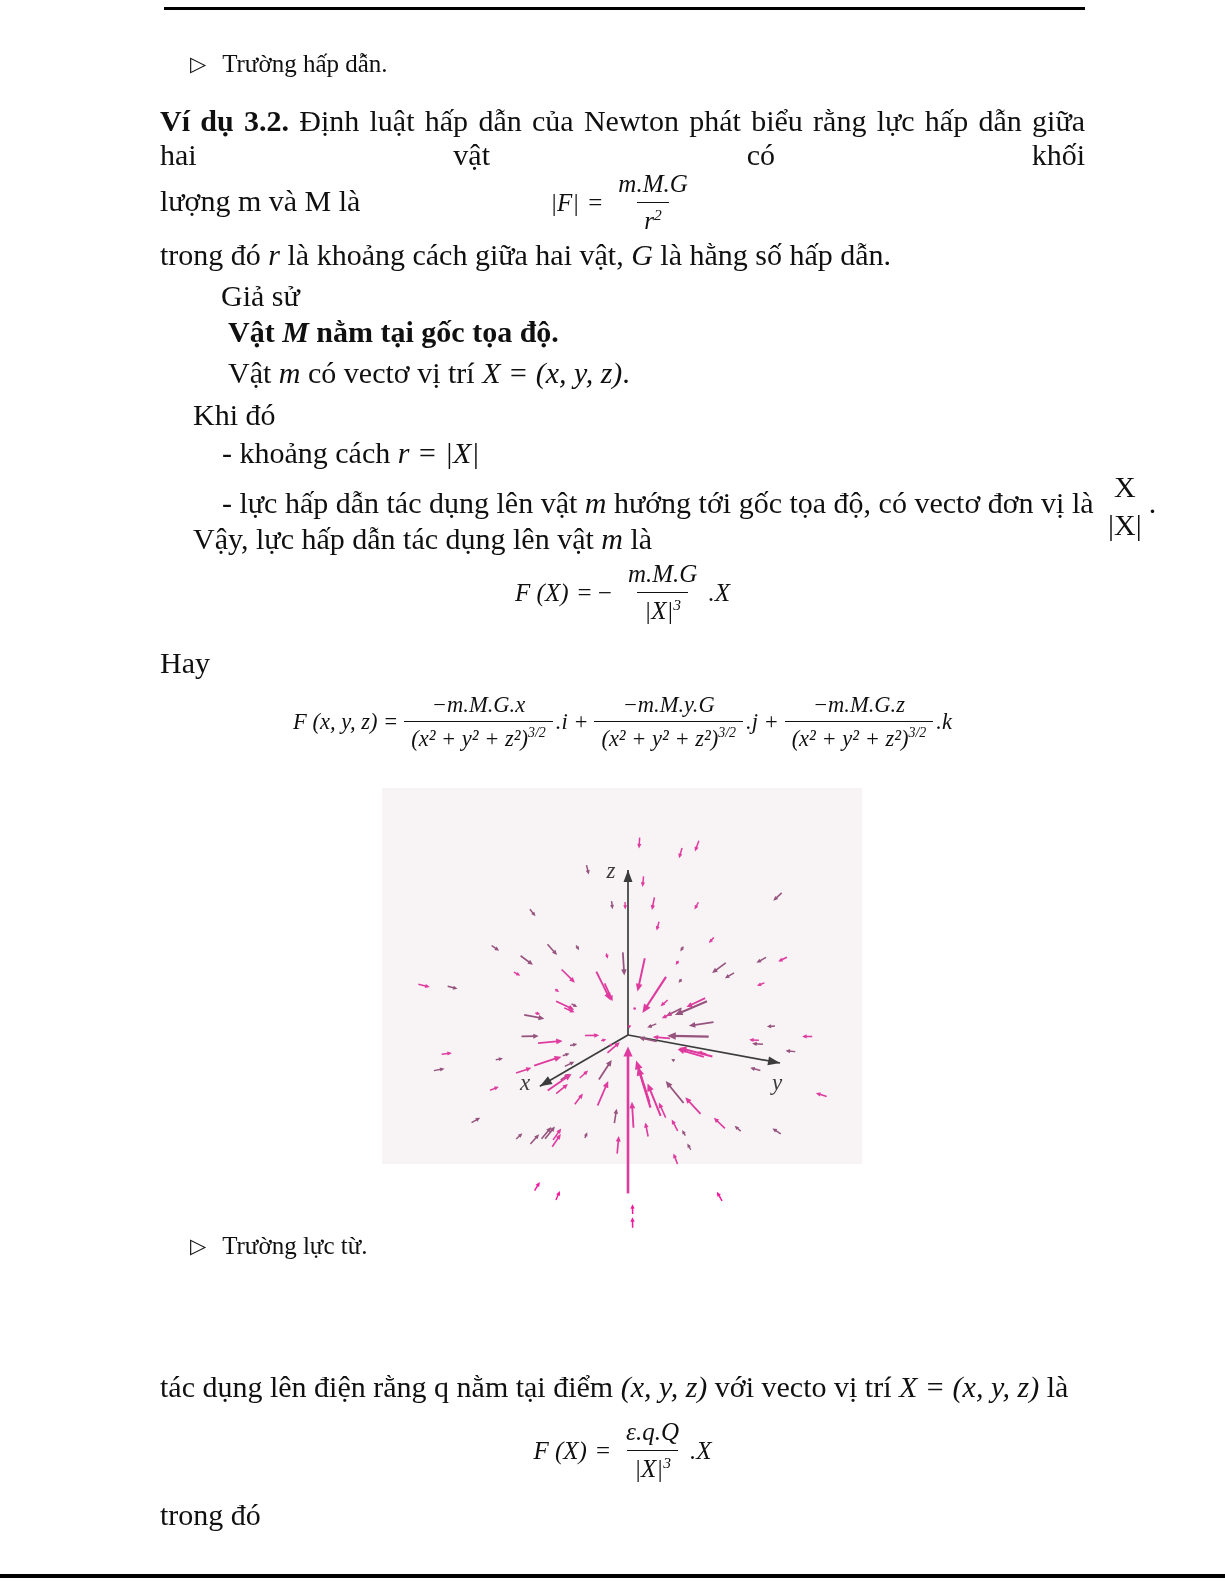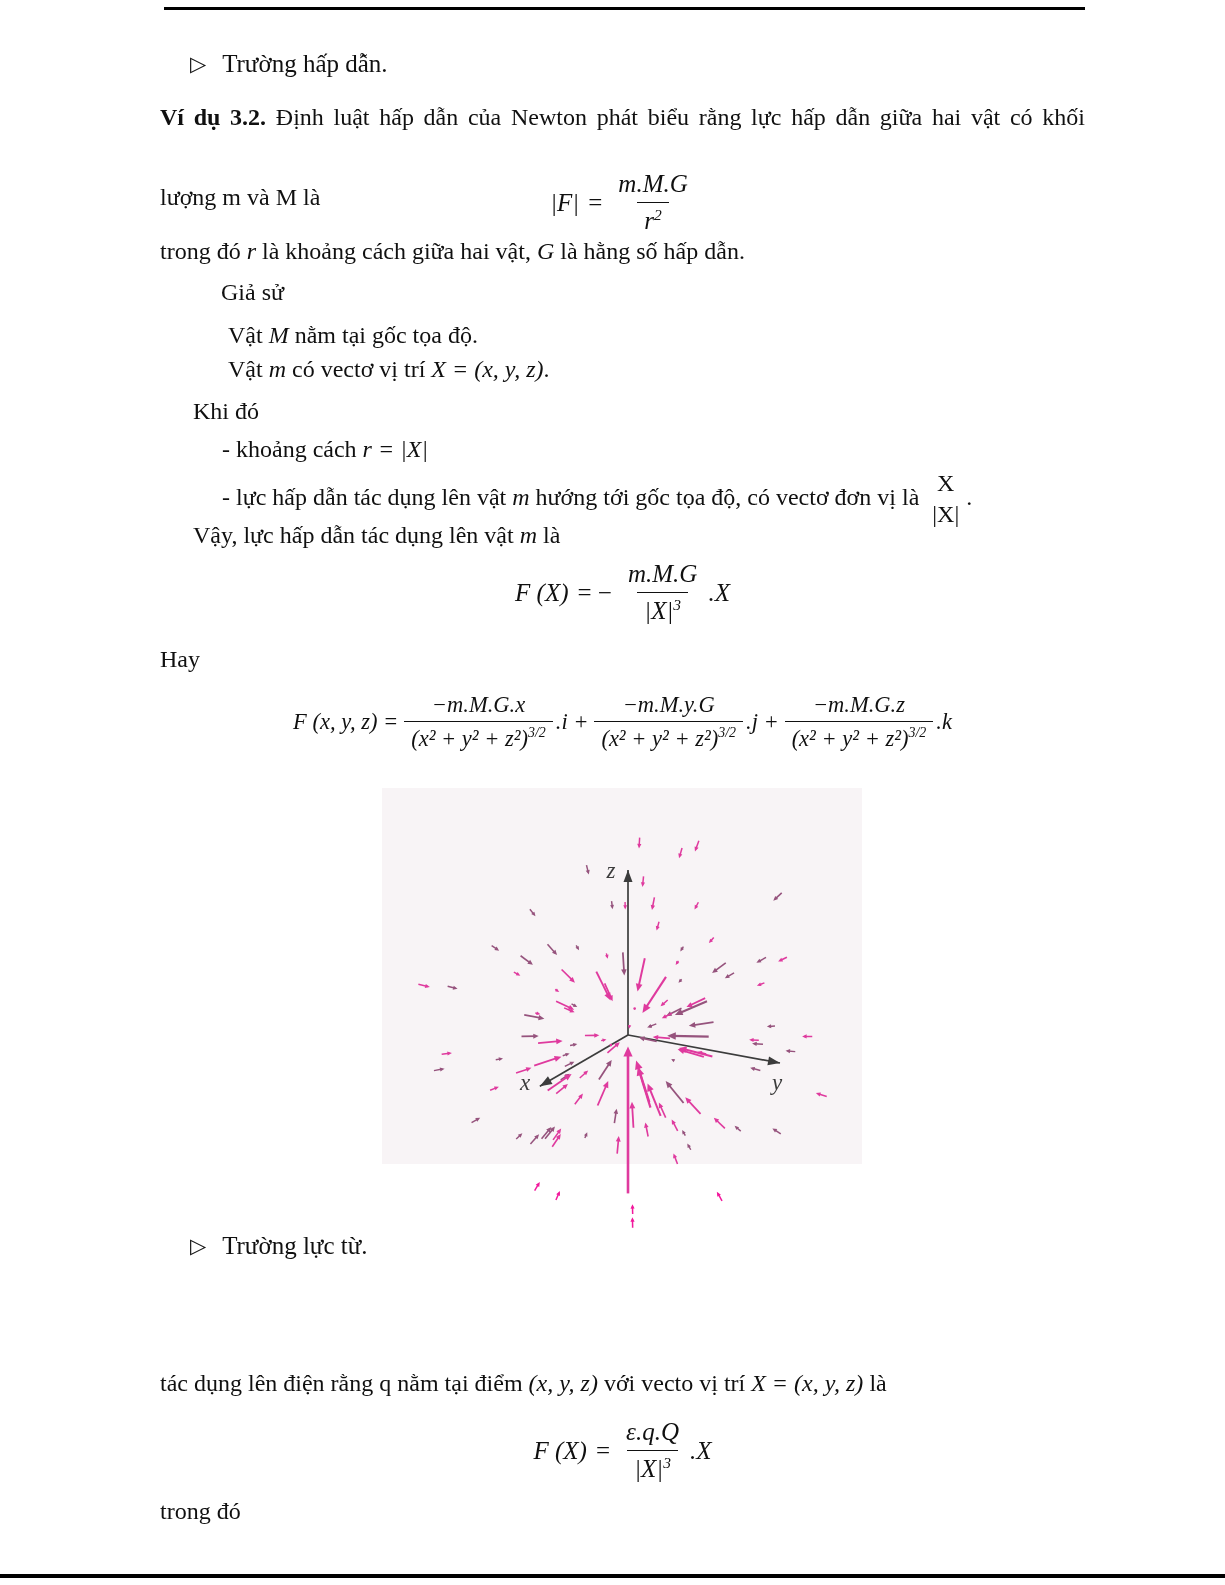--- a/index.html
+++ b/index.html
@@ -4,21 +4,21 @@
 <style>
   html,body{margin:0;padding:0;background:#ffffff;}
   body{width:1225px;height:1585px;overflow:hidden;
        font-family:"Liberation Serif","DejaVu Serif",serif;color:#101010;}
   .page{position:relative;width:1225px;height:1585px;}
   .abs{position:absolute;}
   .rule{background:#000;}
   .bullet-line{font-size:25px;white-space:nowrap;}
   .bullet-marker{display:inline-block;font-size:21px;margin-right:16px;
                  transform:translateY(-1px);}
-  .body-text{font-size:24px;white-space:nowrap;}
+  .body-text{font-size:30px;white-space:nowrap;}
   .wide{width:925px;white-space:normal;}
   .just{text-align:justify;text-align-last:justify;}
   b.exlabel{font-weight:bold;}
   .mi{font-style:italic;}
   .formula{left:160px;width:925px;display:flex;justify-content:center;
            align-items:center;font-size:25px;font-style:italic;gap:9px;}
   .frac{display:inline-flex;flex-direction:column;align-items:center;
         vertical-align:middle;}
   .frac .num{display:block;padding:0 7px 3px 7px;line-height:1.15;}
   .frac .den{display:block;border-top:1.6px solid #111;padding:3px 7px 0 7px;line-height:1.15;}
@@ -55,21 +55,21 @@
       <span class="den"><span>r</span><sup>2</sup></span>
     </span>
   </div>
 
   <div class="abs body-text" style="top:238px;left:160px;">
     <span>trong đó </span><span class="mi">r</span><span> là khoảng cách giữa hai vật, </span><span class="mi">G</span><span> là hằng số hấp dẫn.</span>
   </div>
 
   <div class="abs body-text" style="top:279px;left:193px;margin-left:28px;">Giả sử</div>
 
-  <div class="abs body-text" style="top:322px;left:228px;">
+  <div class="abs body-text" style="top:315px;left:228px;font-weight:bold;">
     <span>Vật </span><span class="mi">M</span><span> nằm tại gốc tọa độ.</span>
   </div>
 
   <div class="abs body-text" style="top:356px;left:228px;">
     <span>Vật </span><span class="mi">m</span><span> có vectơ vị trí </span><span class="mi">X = (x, y, z)</span><span>.</span>
   </div>
 
   <div class="abs body-text" style="top:398px;left:193px;">Khi đó</div>
 
   <div class="abs body-text" style="top:436px;left:222px;">

